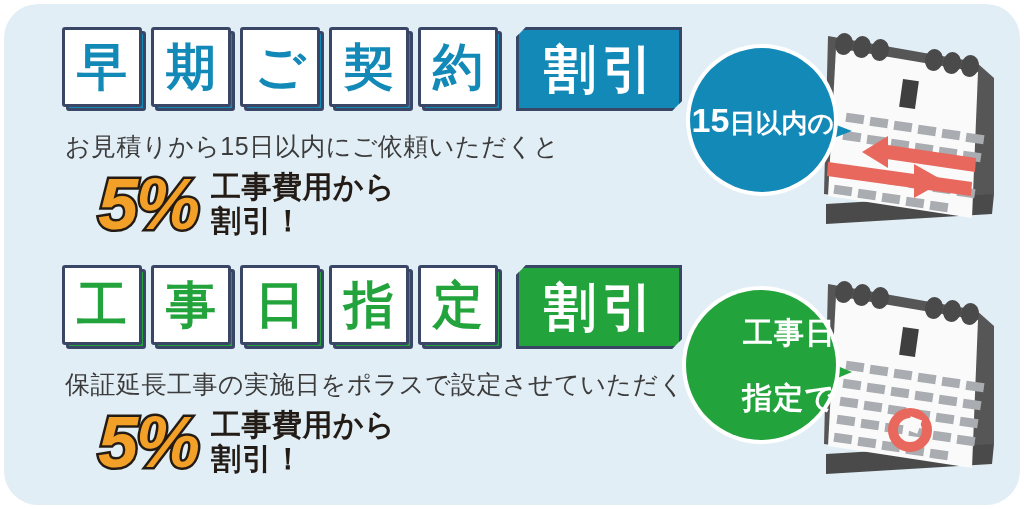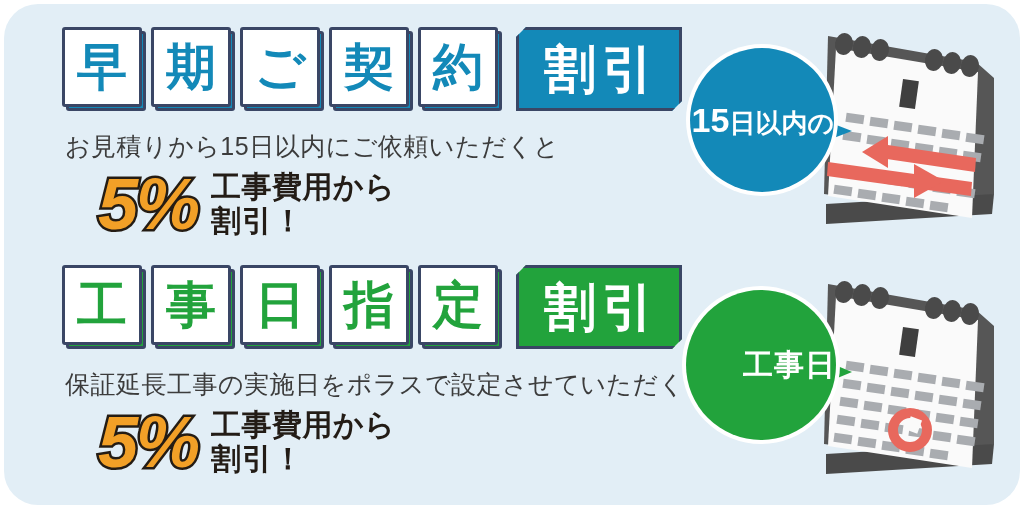--- a/index.html
+++ b/index.html
@@ -411,14 +411,15 @@
       <g>
         <circle cx="234" cy="172" r="17" fill="none" stroke="#e8685d" stroke-width="10"></circle>
         <rect x="232" y="160" width="12" height="14" fill="#fafafa" transform="rotate(20 238 167)"></rect>
       </g>
     </g>
   </svg>
 
   <div class="badge-tail t2"></div>
   <div class="badge b2">
     <div class="line">工事日</div>
+    <div class="line">指定で</div>
   </div>
 </div>
 
 </body></html>

